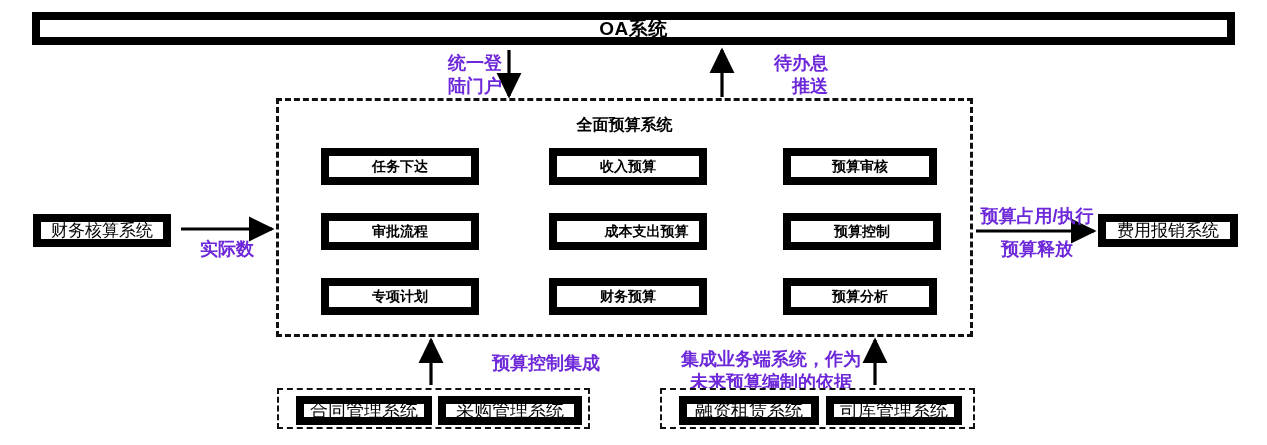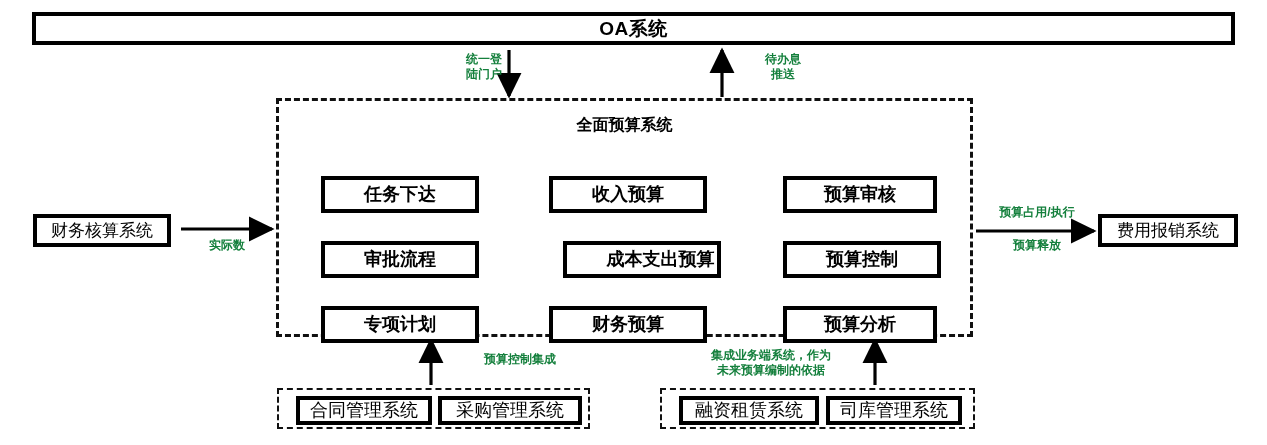--- a/index.html
+++ b/index.html
@@ -16,26 +16,26 @@
     position: relative;
     width: 1267px;
     height: 445px;
     background: #ffffff;
     overflow: hidden;
   }
   .abs { position: absolute; box-sizing: border-box; }
 
   
   .box-solid {
-    border: 4px solid #000000;
+    border: 8px solid #000000;
     background: #ffffff;
     display: flex;
     align-items: center;
     justify-content: center;
-    text-align: left;
+    text-align: right;
     line-height: 1.15;
   }
   .box-dashed {
     border: 3px dashed #111111;
     background: #ffffff;
   }
   .group-dashed {
     border: 2px dashed #111111;
     background: #ffffff;
   }
@@ -46,48 +46,47 @@
     font-weight: bold;
     letter-spacing: .5px;
   }
   
   .endpoint {
     font-size: 17px;
     font-weight: normal;
   }
   
   .module {
-    font-size: 18px;
+    font-size: 14px;
     font-weight: bold;
-    margin-top: 28px;
   }
   
   .subsystem {
     font-size: 18px;
     font-weight: normal;
   }
 
   .panel-title {
     font-size: 16px;
     font-weight: bold;
     text-align: center;
     width: 100%;
   }
 
   
   .lbl {
-    font-size: 12px;
+    font-size: 18px;
     font-weight: bold;
     line-height: 1.25;
     white-space: pre-line;
-    color: #15803d;
+    color: #6d28d9;
   }
   .lbl.center { text-align: center; }
   .lbl.right  { text-align: right; }
-  .lbl.left   { text-align: center; }
+  .lbl.left   { text-align: right; }
 
   svg.arrow-layer {
     position: absolute;
     left: 0; top: 0;
     width: 1267px;
     height: 445px;
     pointer-events: none;
   }
 </style>
 </head>
@@ -135,21 +134,21 @@
     <div class="abs box-solid module" style="left:270px; top:47px;  width:158px; height:37px;">
       <span>收入预算</span>
     </div>
     <div class="abs box-solid module" style="left:504px; top:47px;  width:154px; height:37px;">
       <span>预算审核</span>
     </div>
 
     <div class="abs box-solid module" style="left:42px;  top:112px; width:158px; height:37px;">
       <span>审批流程</span>
     </div>
-    <div class="abs box-solid module" style="left:284px; top:112px; width:158px; height:37px;padding-left:37px;">
+    <div class="abs box-solid module" style="left:270px; top:112px; width:158px; height:37px;padding-left:37px;">
       <span>成本支出预算</span>
     </div>
     <div class="abs box-solid module" style="left:504px; top:112px; width:158px; height:37px;">
       <span>预算控制</span>
     </div>
 
     <div class="abs box-solid module" style="left:42px;  top:177px; width:158px; height:37px;">
       <span>专项计划</span>
     </div>
     <div class="abs box-solid module" style="left:504px; top:177px; width:154px; height:37px;">

